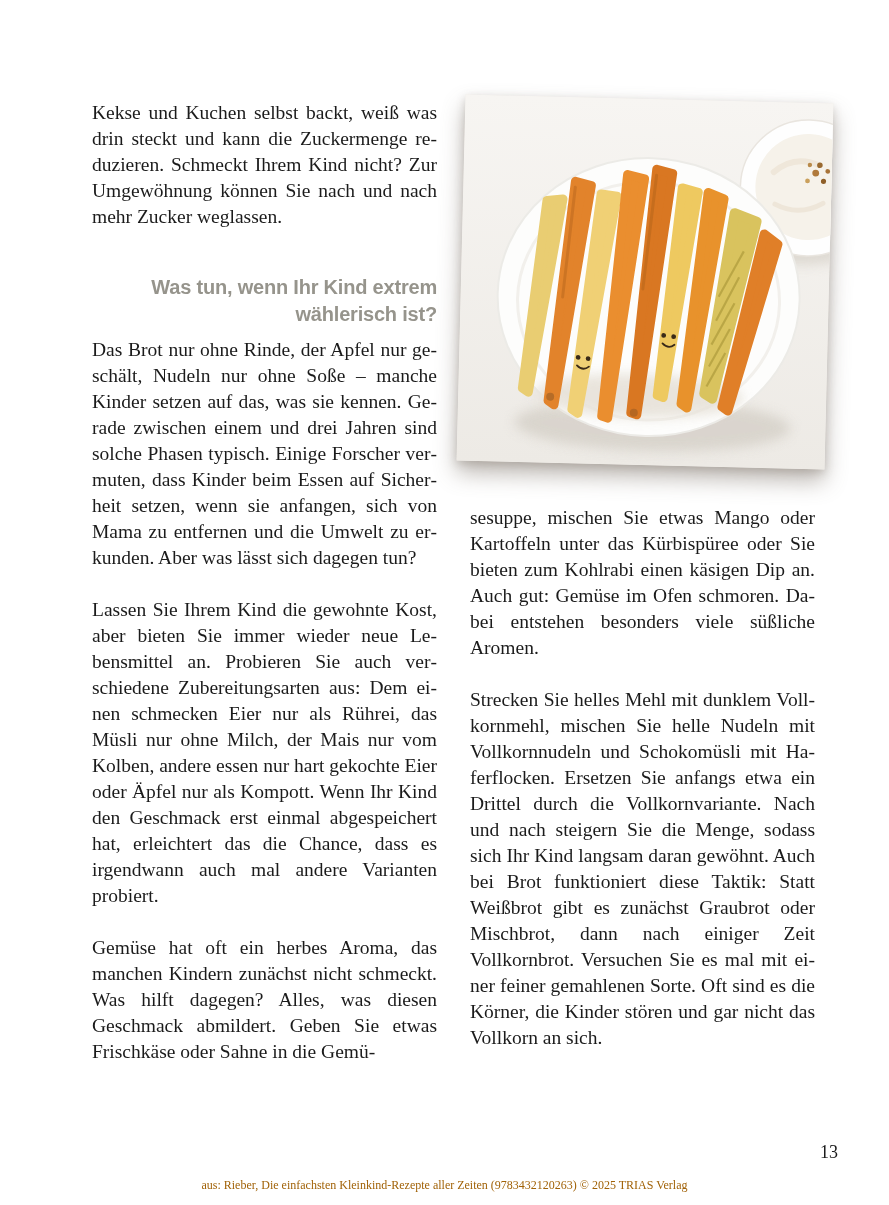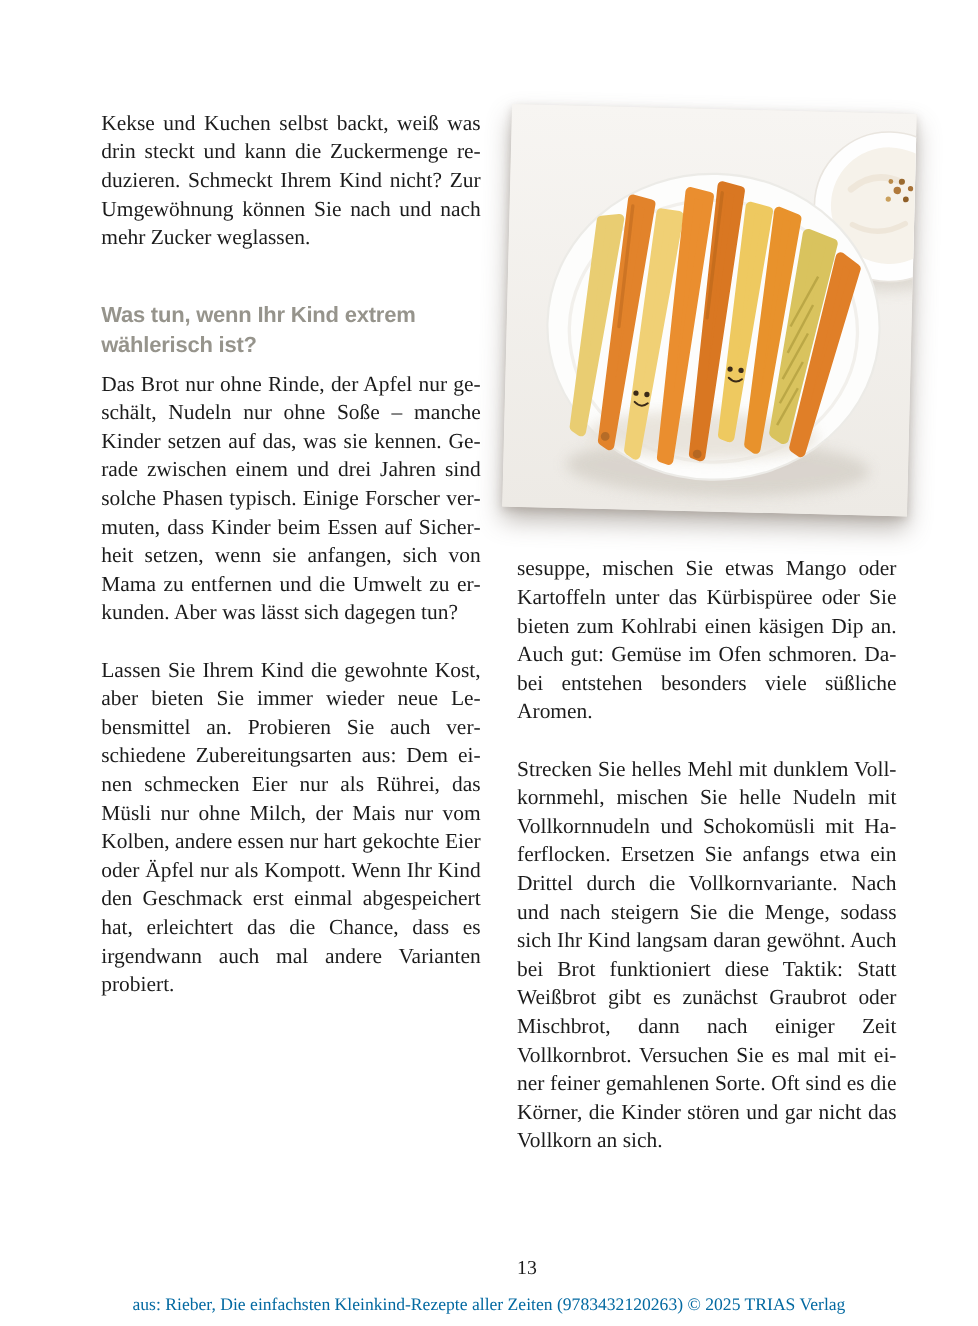--- a/index.html
+++ b/index.html
@@ -26,64 +26,65 @@
   .col-right { left: 470px; top: 505px; }
   .col p { margin: 0 0 26px 0; }
   .col h2 {
     font-family: "Liberation Sans", sans-serif;
     font-size: 20px;
     line-height: 27px;
     font-weight: 700;
     letter-spacing: -0.2px;
     color: #96948c;
     margin: 44px 0 9px 0;
-    text-align: left;
+    text-align: right;
   }
   .photo {
     position: absolute;
     left: 461px;
     top: 99px;
     width: 368px;
     height: 366px;
     margin: 0;
     background: #f4f1ed;
     transform: rotate(1.4deg);
     transform-origin: 50% 50%;
     box-shadow: 0 12px 22px rgba(110,100,88,0.45), 0 3px 8px rgba(110,100,88,0.25);
   }
   .photo svg { display: block; }
   .page-number {
     position: absolute;
     left: 470px;
     top: 1142px;
     width: 368px;
-    text-align: left;
+    text-align: right;
     font-size: 18px;
     color: #1b1b1b;
   }
   .attribution {
     position: absolute;
     left: 0;
     top: 1178px;
     width: 889px;
     text-align: center;
-    font-size: 16px;
-    color: #0369a1;
+    font-size: 12px;
+    color: #a16207;
   }
 </style>
 </head>
 <body>
 
 <div class="page">
 
   <main class="col col-left">
     <p>Kekse und Kuchen selbst backt, weiß was drin steckt und kann die Zuckermenge re­duzieren. Schmeckt Ihrem Kind nicht? Zur Umgewöhnung können Sie nach und nach mehr Zucker weglassen.</p>
     <h2>Was tun, wenn Ihr Kind extrem wählerisch ist?</h2>
     <p>Das Brot nur ohne Rinde, der Apfel nur ge­schält, Nudeln nur ohne Soße – manche Kinder setzen auf das, was sie kennen. Ge­rade zwischen einem und drei Jahren sind solche Phasen typisch. Einige Forscher ver­muten, dass Kinder beim Essen auf Sicher­heit setzen, wenn sie anfangen, sich von Mama zu entfernen und die Umwelt zu er­kunden. Aber was lässt sich dagegen tun?</p>
     <p>Lassen Sie Ihrem Kind die gewohnte Kost, aber bieten Sie immer wieder neue Le­bensmittel an. Probieren Sie auch ver­schiedene Zubereitungsarten aus: Dem ei­nen schmecken Eier nur als Rührei, das Müsli nur ohne Milch, der Mais nur vom Kolben, andere essen nur hart gekochte Eier oder Äpfel nur als Kompott. Wenn Ihr Kind den Geschmack erst einmal abgespei­chert hat, erleichtert das die Chance, dass es irgendwann auch mal andere Varianten probiert.</p>
+    <p>Gemüse hat oft ein herbes Aroma, das manchen Kindern zunächst nicht schmeckt. Was hilft dagegen? Alles, was diesen Geschmack abmildert. Geben Sie etwas Frischkäse oder Sahne in die Gemü-</p>
   </main>
 
   <figure class="photo" role="img" aria-label="Ofengeröstete Karotten und Pastinaken mit aufgemalten Gesichtern auf einem weißen Teller, daneben eine Schale mit Dip und Streuseln">
     <svg viewBox="0 0 368 366" width="368" height="366" xmlns="http://www.w3.org/2000/svg">
       <defs>
         <filter id="soft" x="-60%" y="-60%" width="220%" height="220%">
           <feGaussianBlur stdDeviation="6"></feGaussianBlur>
         </filter>
         <linearGradient id="bg" x1="0" y1="0" x2="0" y2="1">
           <stop offset="0" stop-color="#f7f5f2"></stop>

